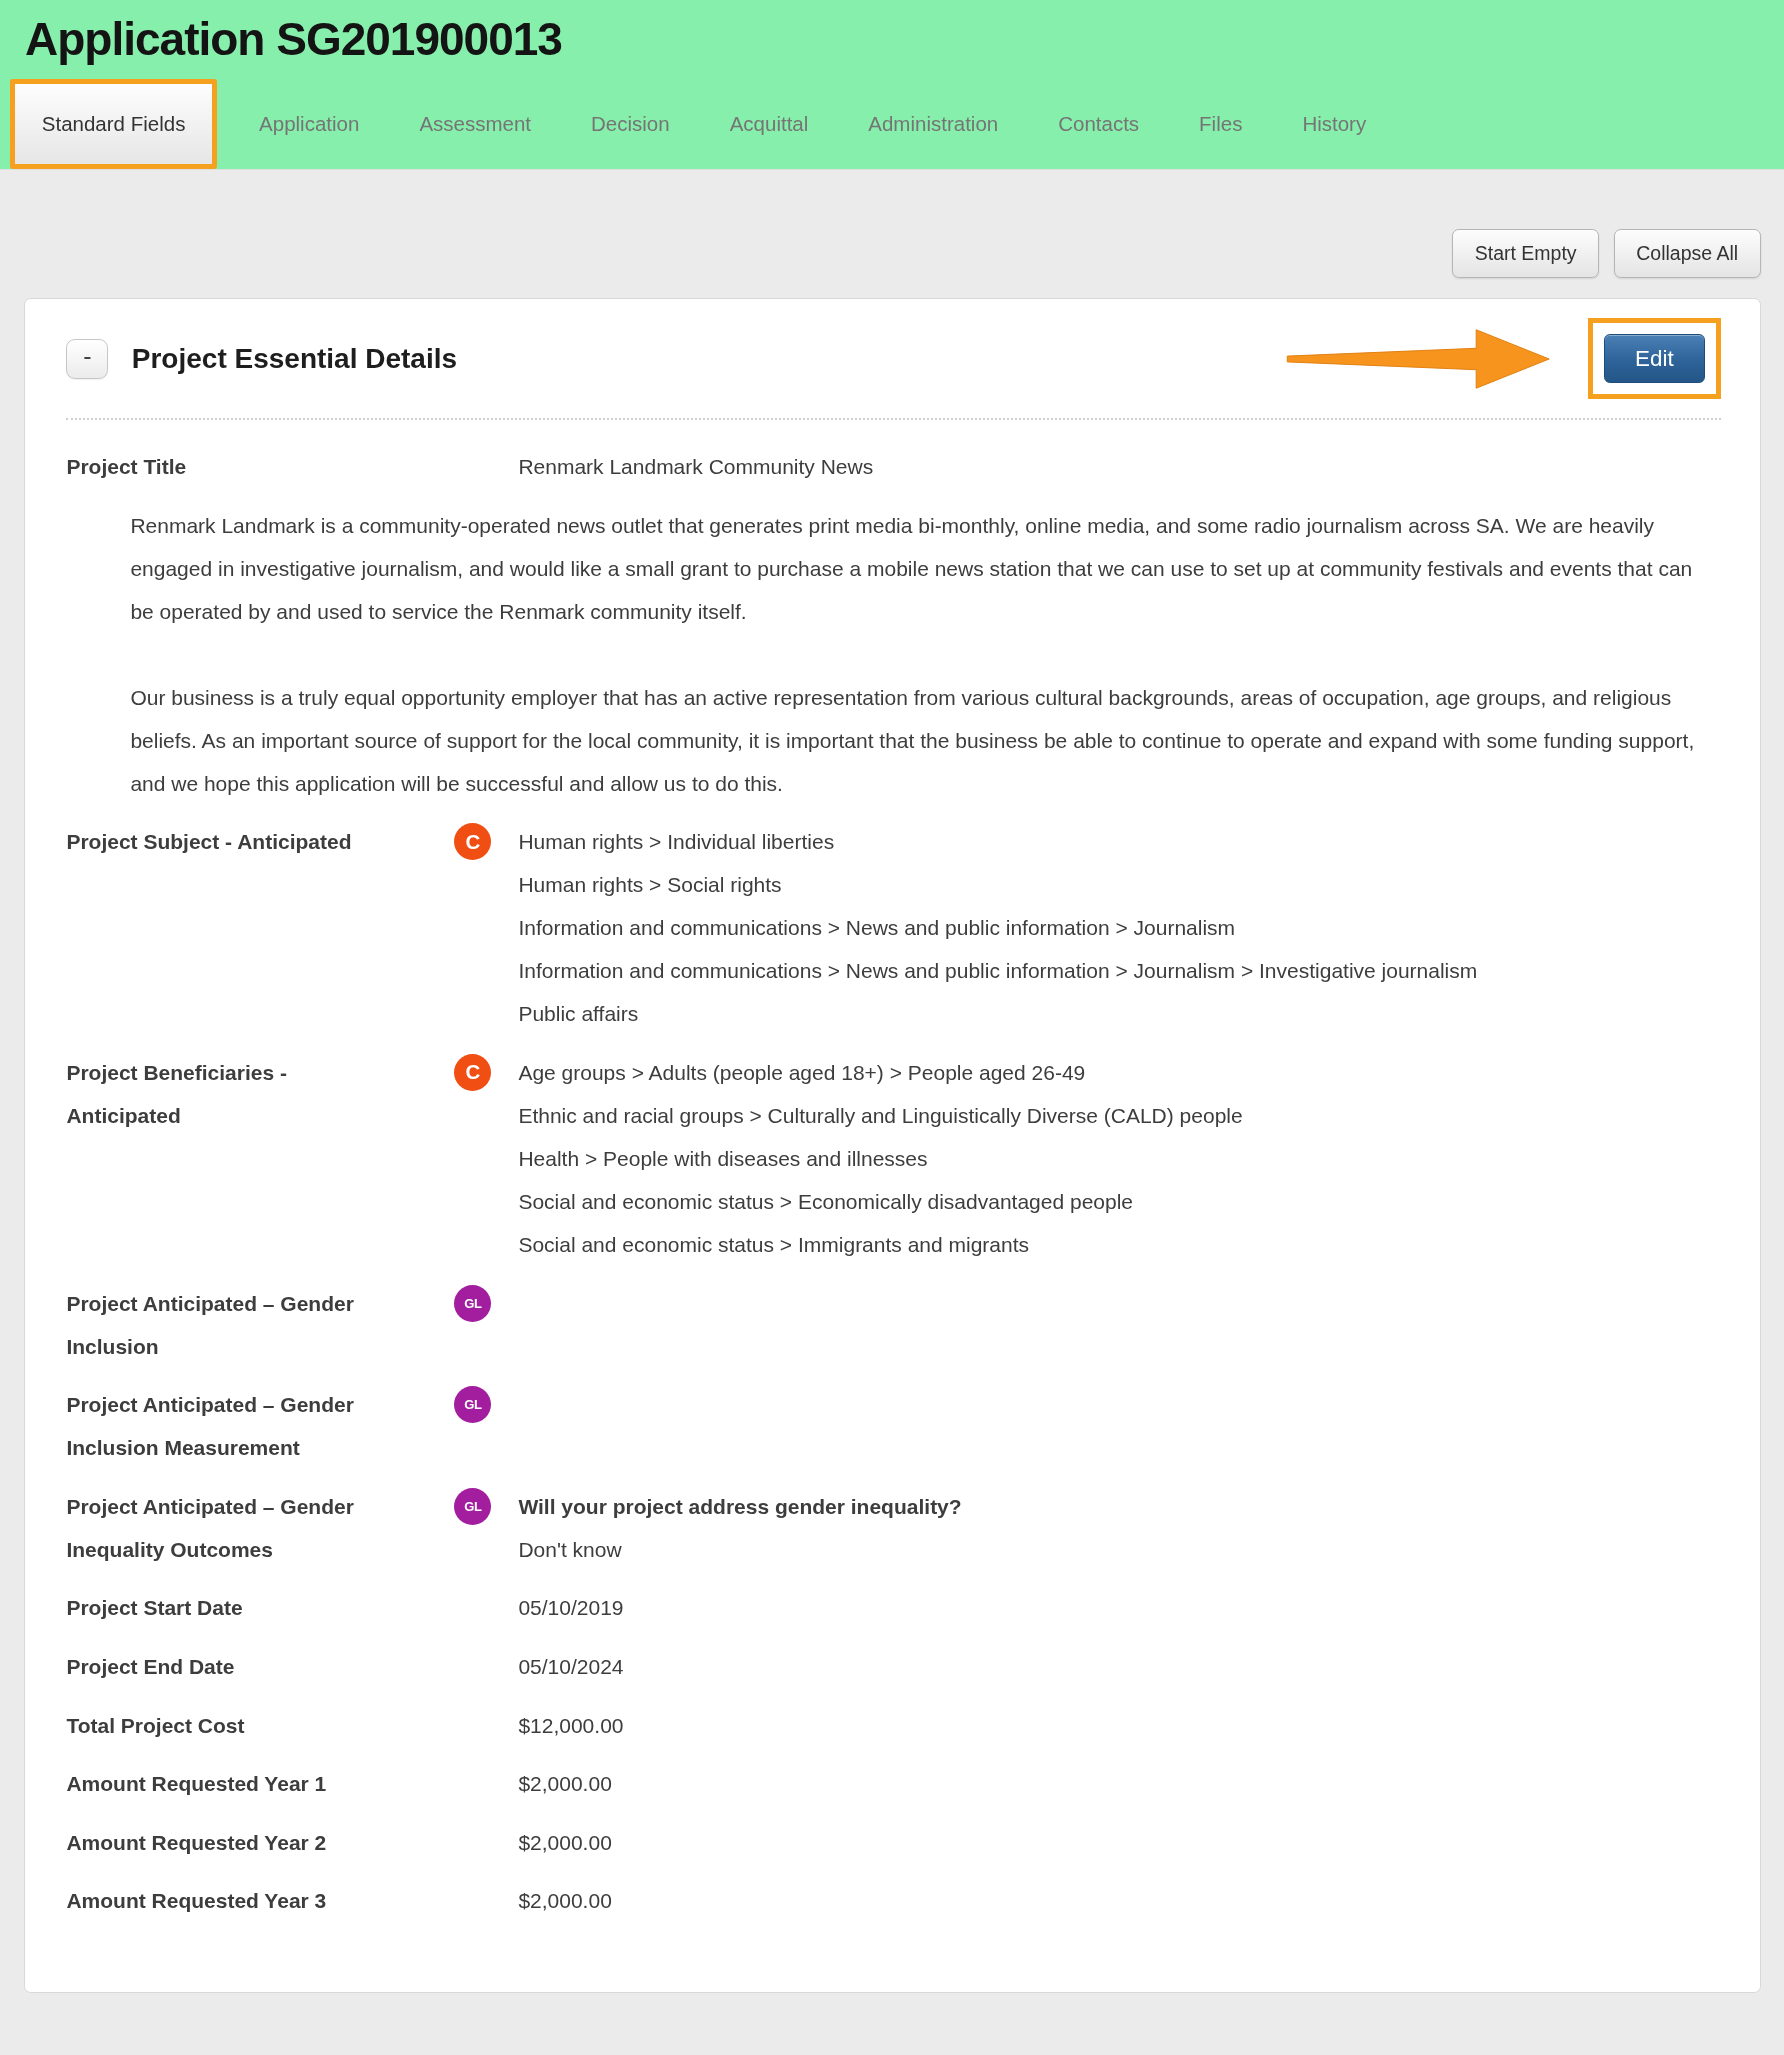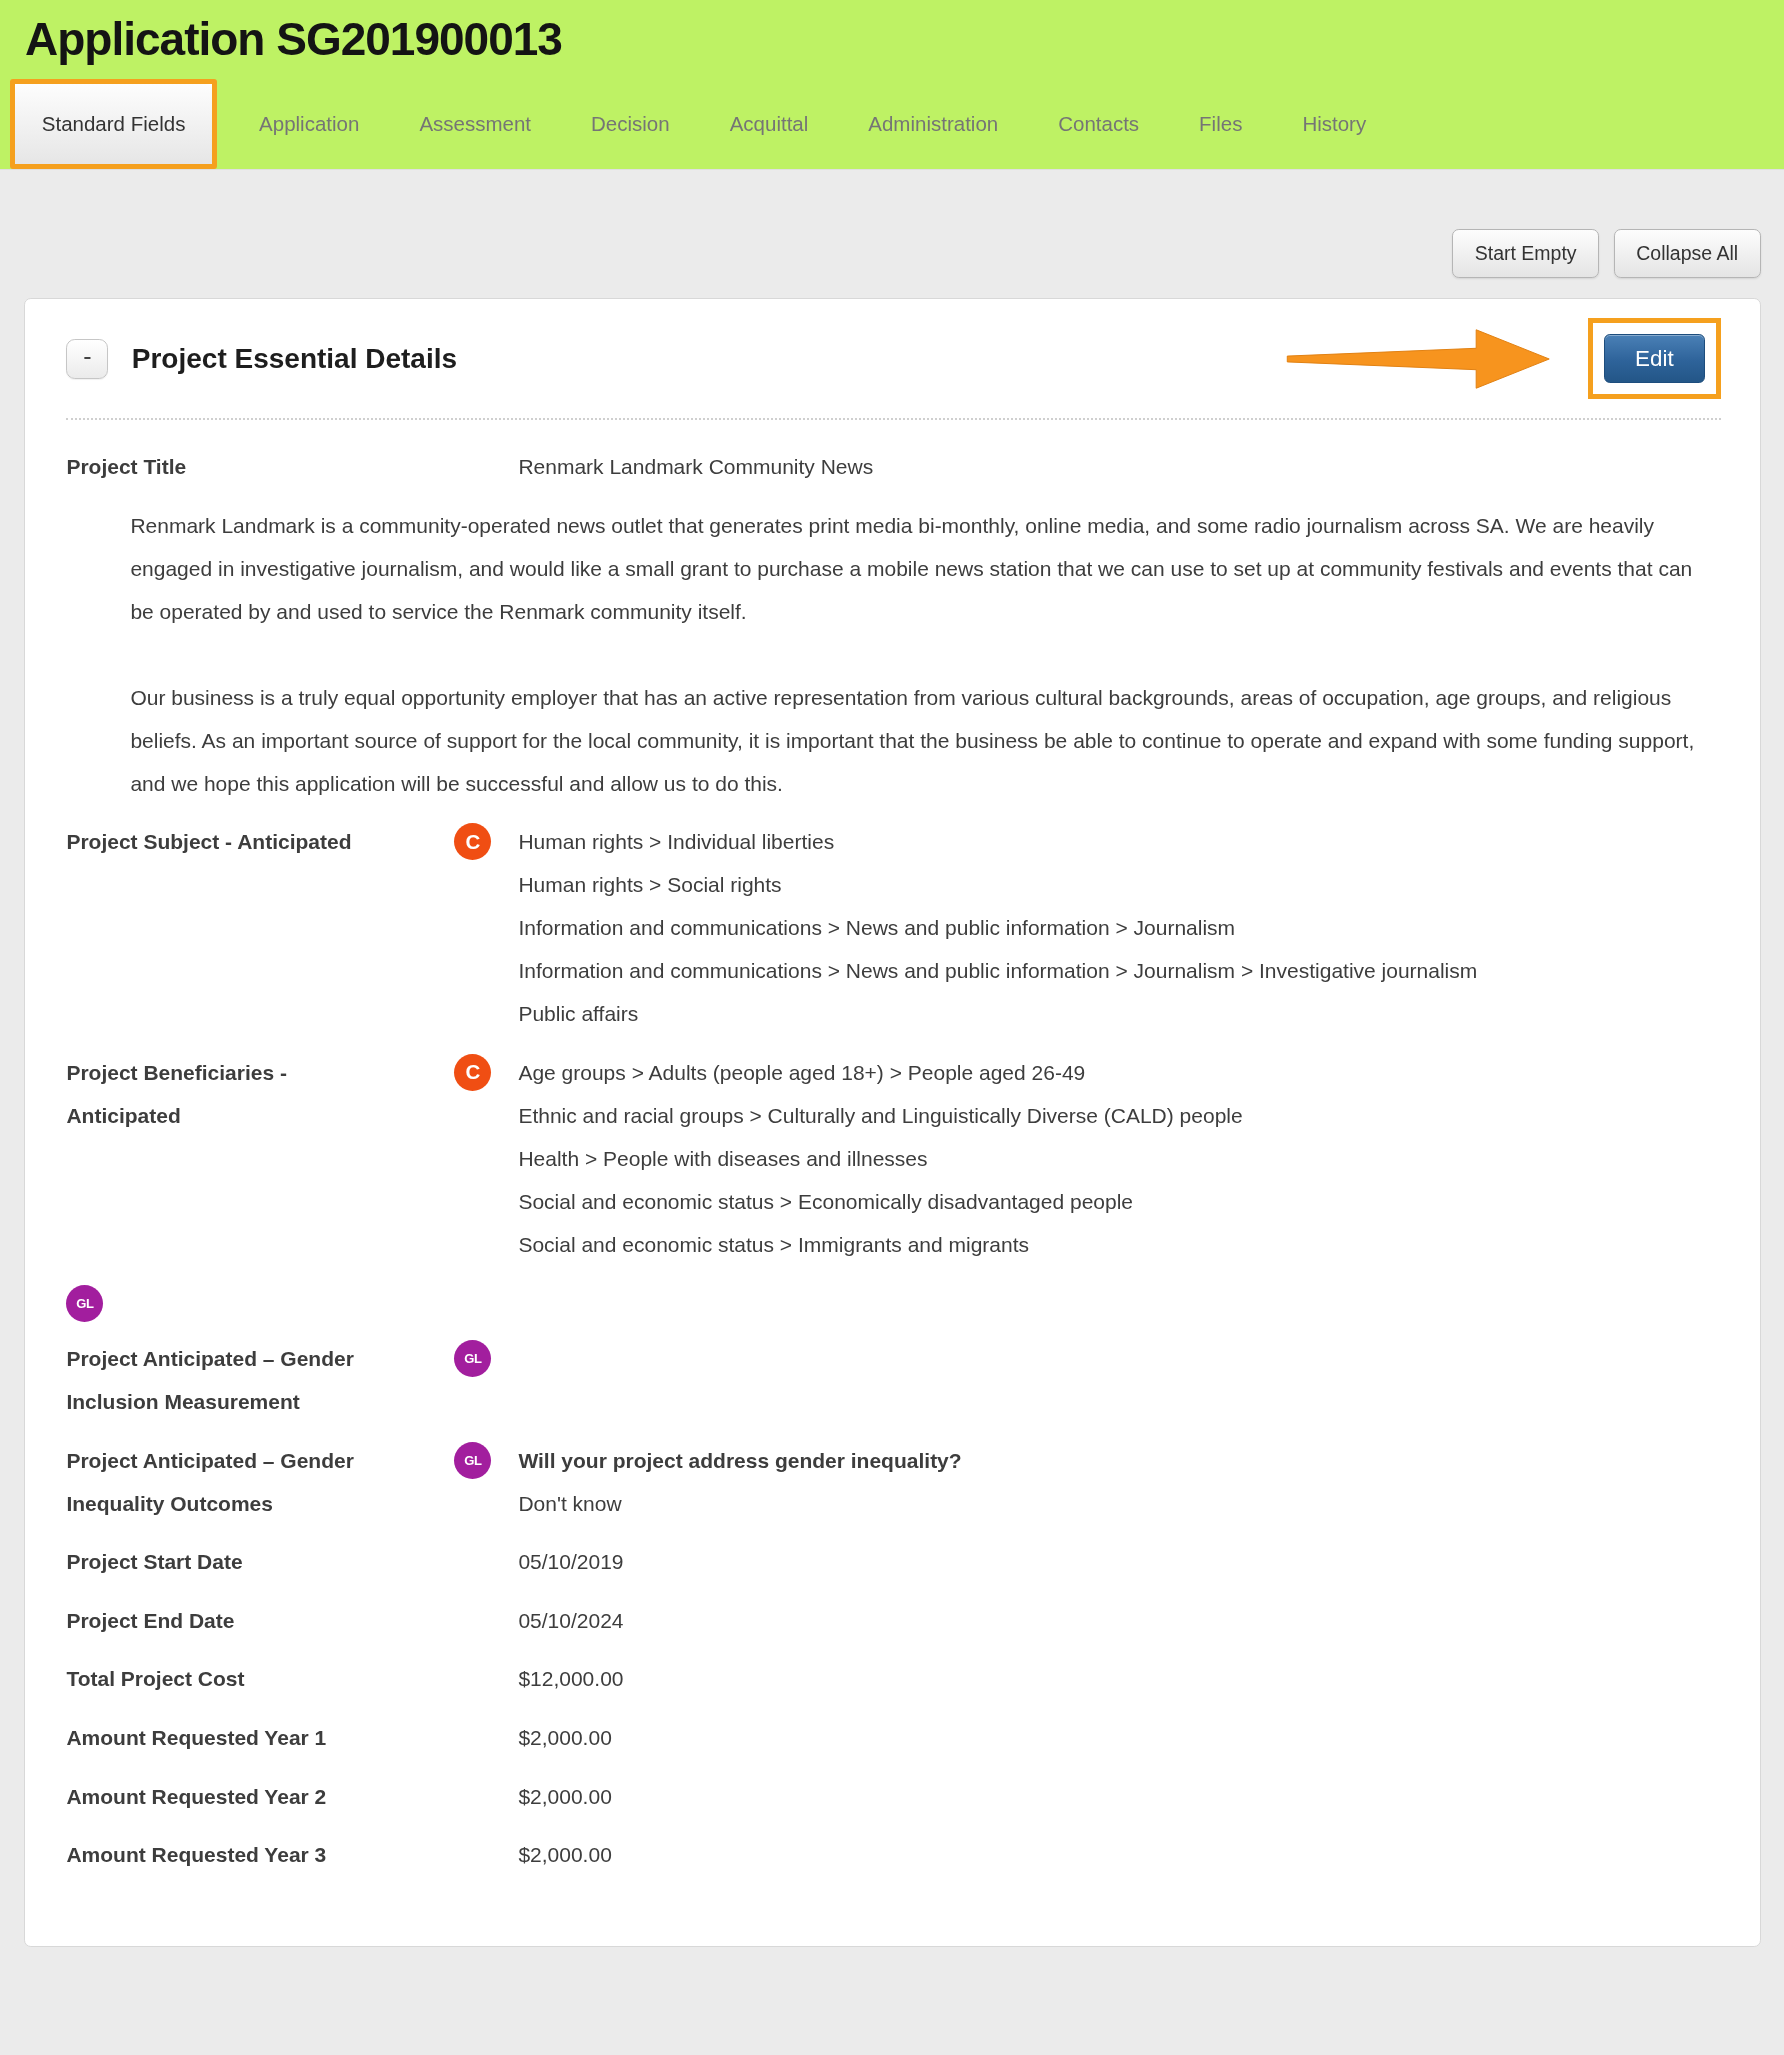--- a/index.html
+++ b/index.html
@@ -4,21 +4,21 @@
 <style>
   * { box-sizing: border-box; }
   html,body { margin:0; padding:0; }
   body {
     width:1785px; height:2056px;
     font-family:"Liberation Sans", sans-serif;
     background:#ffffff;
     overflow:hidden;
   }
   
-  .top-area { background:#bef264; padding:7.8px 0 0 0; }
+  .top-area { background:#86efac; padding:7.8px 0 0 0; }
   .page-title {
     font-size:46px; font-weight:bold; color:#141414;
     margin:3.9px 0 13.7px 25px; letter-spacing:-1px;
   }
   .tabbar { display:flex; align-items:center; padding-left:9.8px; height:90px; }
   .tab-highlight {
     border:5.9px solid #F5A01E; background:#ffffff; border-radius:2.9px;
     margin-right:11.7px; align-self:stretch; display:flex; align-items:stretch;
   }
   .tab {
@@ -157,20 +157,21 @@
           </div>
           <div class="field-value">
             <div class="value-line">Age groups &gt; Adults (people aged 18+) &gt; People aged 26-49</div>
             <div class="value-line">Ethnic and racial groups &gt; Culturally and Linguistically Diverse (CALD) people</div>
             <div class="value-line">Health &gt; People with diseases and illnesses</div>
             <div class="value-line">Social and economic status &gt; Economically disadvantaged people</div>
             <div class="value-line">Social and economic status &gt; Immigrants and migrants</div>
           </div>
         </div>
         <div class="field-row">
+          <div class="field-label">Project Anticipated – Gender Inclusion</div>
           <div class="badge-slot">
             <div class="badge badge-gl" style="background: rgb(162, 30, 158);">GL</div>
           </div>
           <div class="field-value"></div>
         </div>
         <div class="field-row">
           <div class="field-label">Project Anticipated – Gender Inclusion Measurement</div>
           <div class="badge-slot">
             <div class="badge badge-gl" style="background: rgb(162, 30, 158);">GL</div>
           </div>

